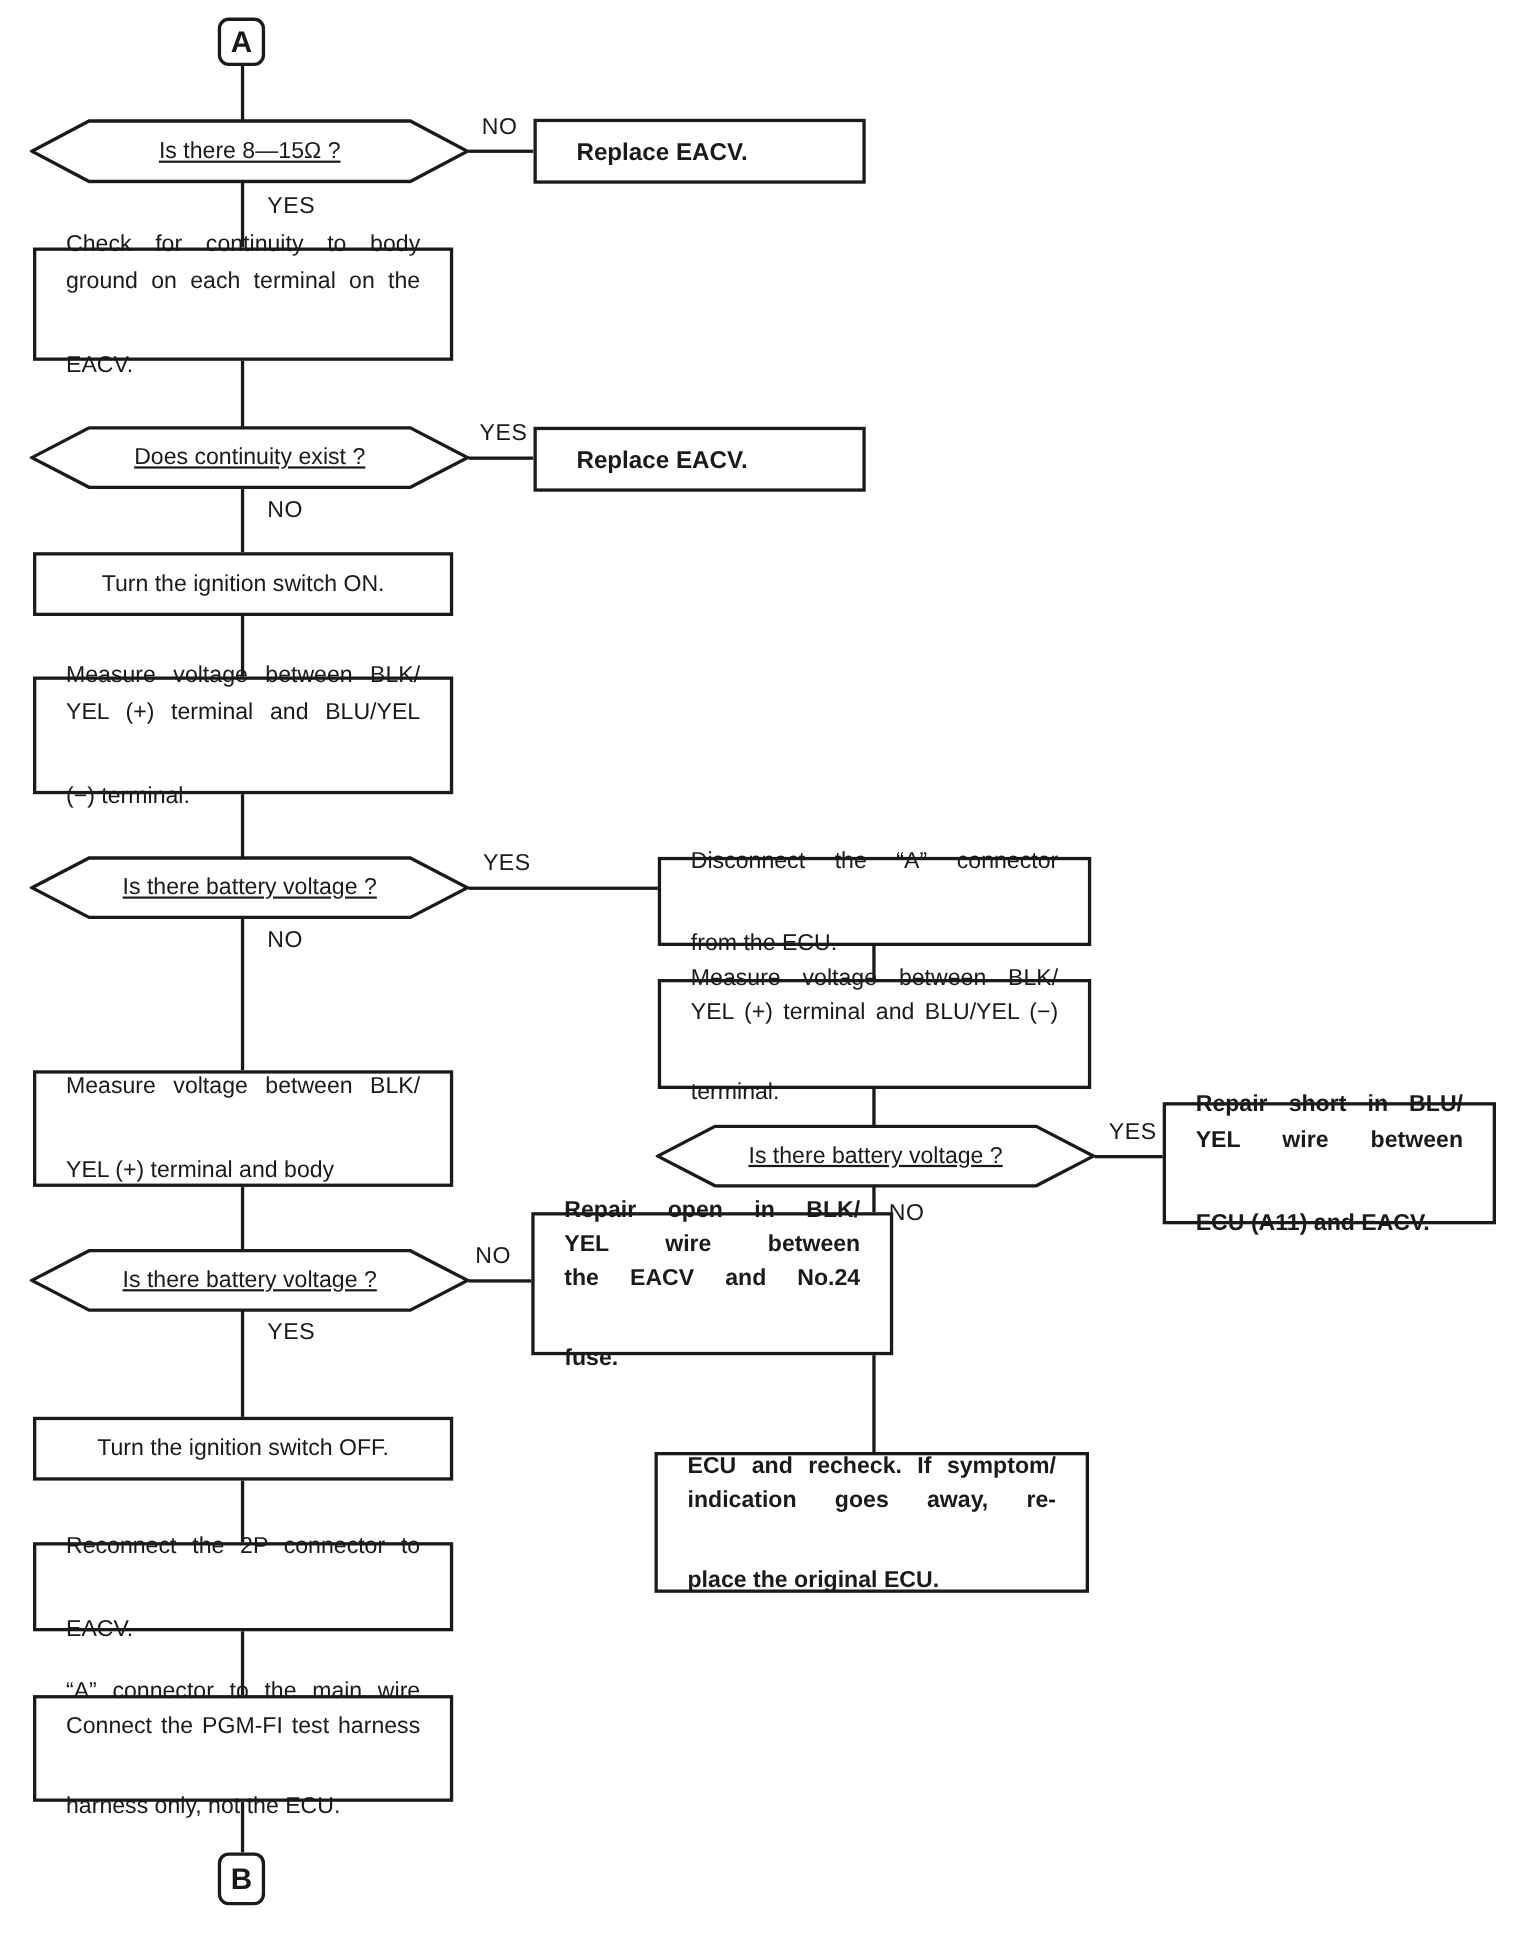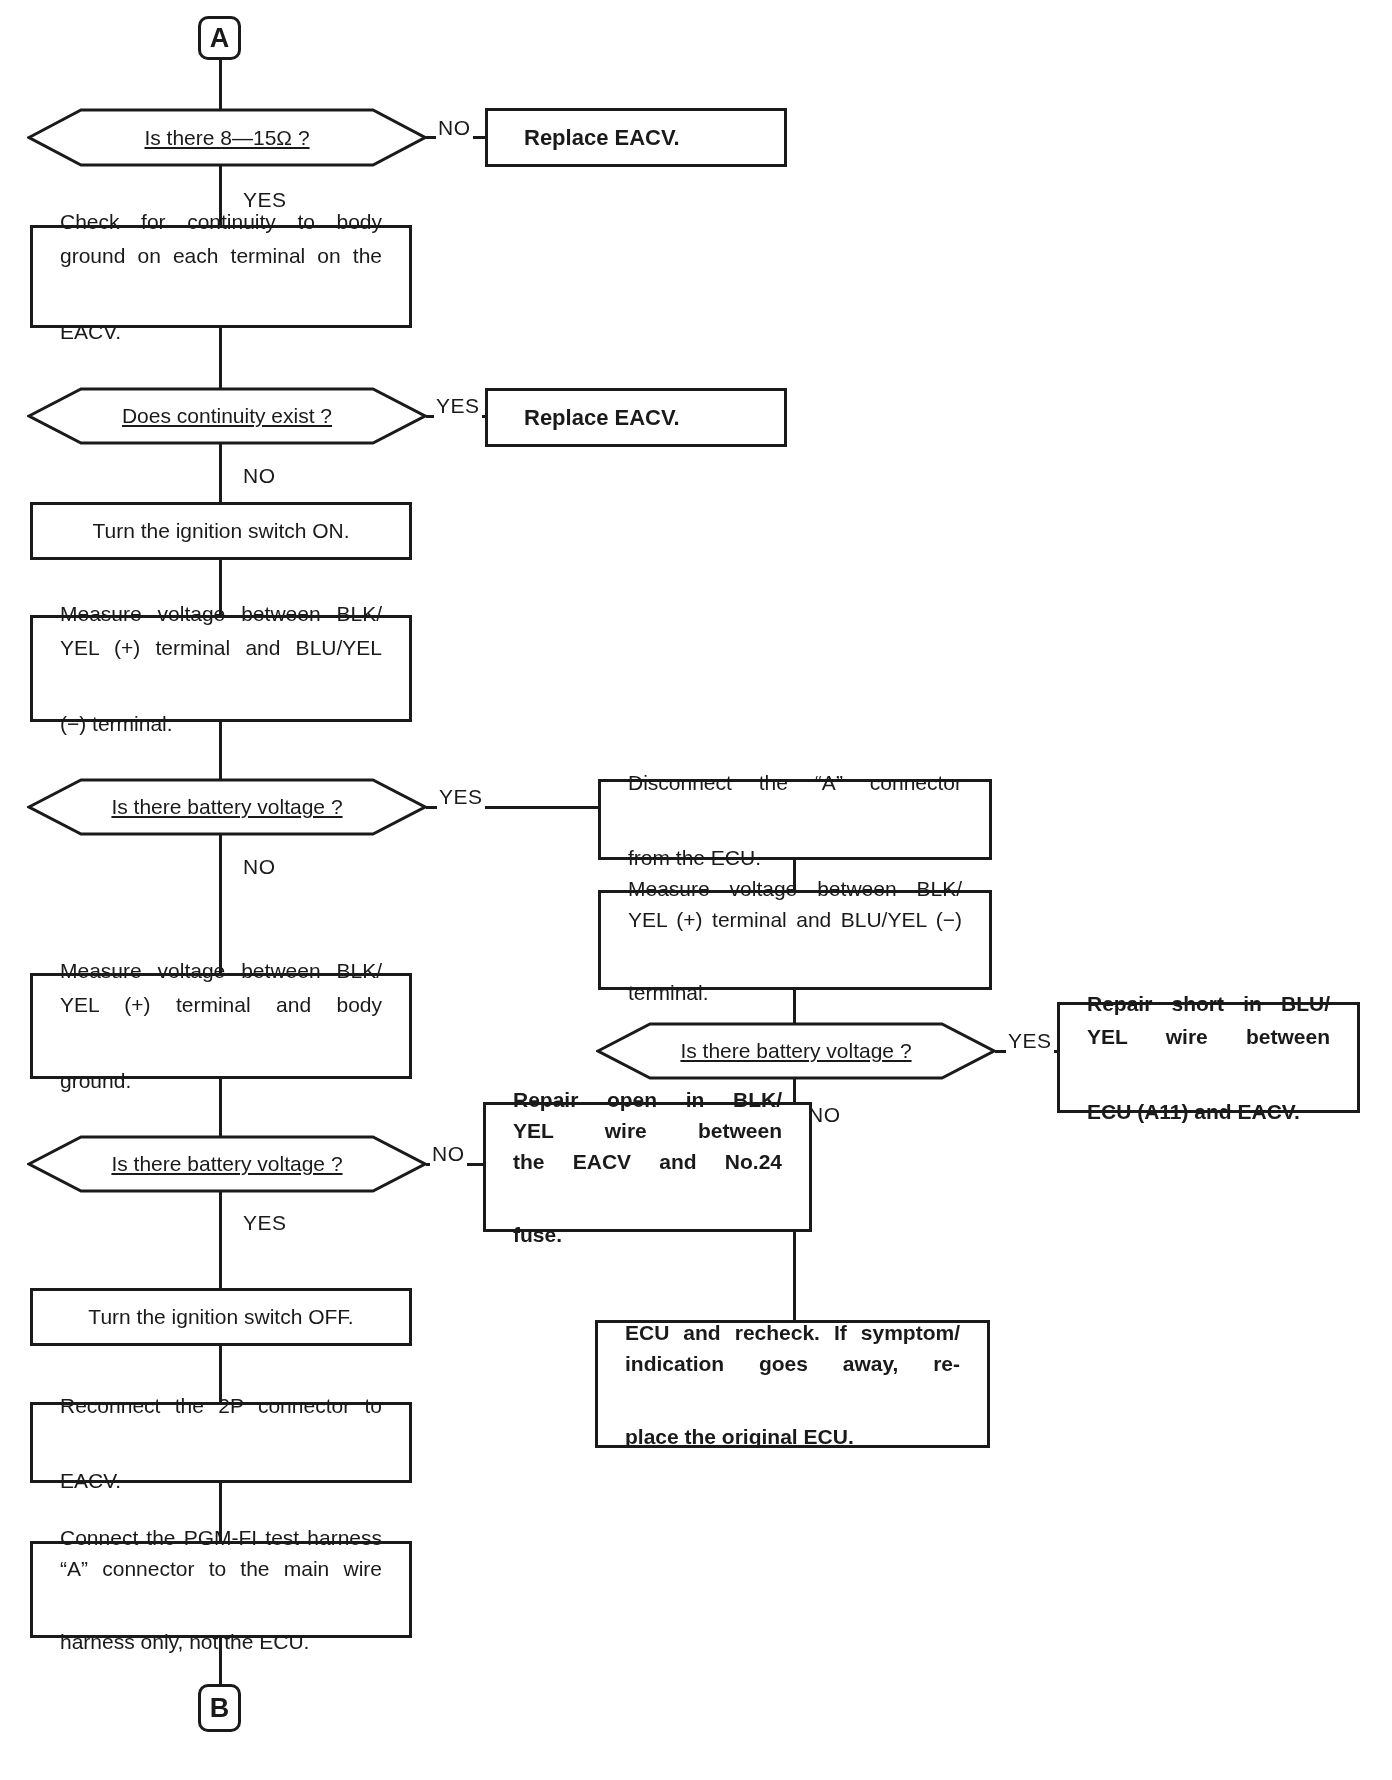--- a/index.html
+++ b/index.html
@@ -59,21 +59,20 @@
   .vline,.hline{position:absolute;background:var(--ink);}
   .vline{width:3px;}
   .hline{height:3px;}
   
   .elabel{
     position:absolute;
     font-size:21px;
     letter-spacing:0.5px;
     background:var(--paper);
     padding:0 2px;
-    margin-top:12px;
   }
 </style>
 </head>
 <body>
 
 <div class="canvas">
 
   <div class="vline" style="left:219px;top:58px;height:52px"></div>
   <div class="vline" style="left:219px;top:165px;height:60px"></div>
   <div class="vline" style="left:219px;top:326px;height:63px"></div>
@@ -190,37 +189,36 @@
         <div class="jline">Measure voltage between BLK/</div>
         <div class="jline">YEL (+) terminal and BLU/YEL</div>
         <div class="jline">(−) terminal.</div>
       </div>
   </div>
 
   <div class="node procbox" style="left:30px;top:973px;width:382px;height:106px;line-height:34px">
     <div class="lines">
         <div class="jline">Measure voltage between BLK/</div>
         <div class="jline">YEL (+) terminal and body</div>
-        <div class="jline">ground.</div>
       </div>
   </div>
 
   <div class="node procbox center-text" style="left:30px;top:1288px;width:382px;height:58px">Turn the ignition switch OFF.</div>
 
   <div class="node procbox" style="left:30px;top:1402px;width:382px;height:81px;line-height:33px">
     <div class="lines">
         <div class="jline">Reconnect the 2P connector to</div>
         <div class="jline">EACV.</div>
       </div>
   </div>
 
   <div class="node procbox" style="left:30px;top:1541px;width:382px;height:97px;line-height:31px">
     <div class="lines">
+        <div class="jline">“A” connector to the main wire</div>
         <div class="jline">Connect the PGM-FI test harness</div>
-        <div class="jline">“A” connector to the main wire</div>
         <div class="jline">harness only, not the ECU.</div>
       </div>
   </div>
 
   <div class="node procbox" style="left:598px;top:779px;width:394px;height:81px;line-height:33px">
     <div class="lines">
         <div class="jline">Disconnect the “A” connector</div>
         <div class="jline">from the ECU.</div>
       </div>
   </div>

